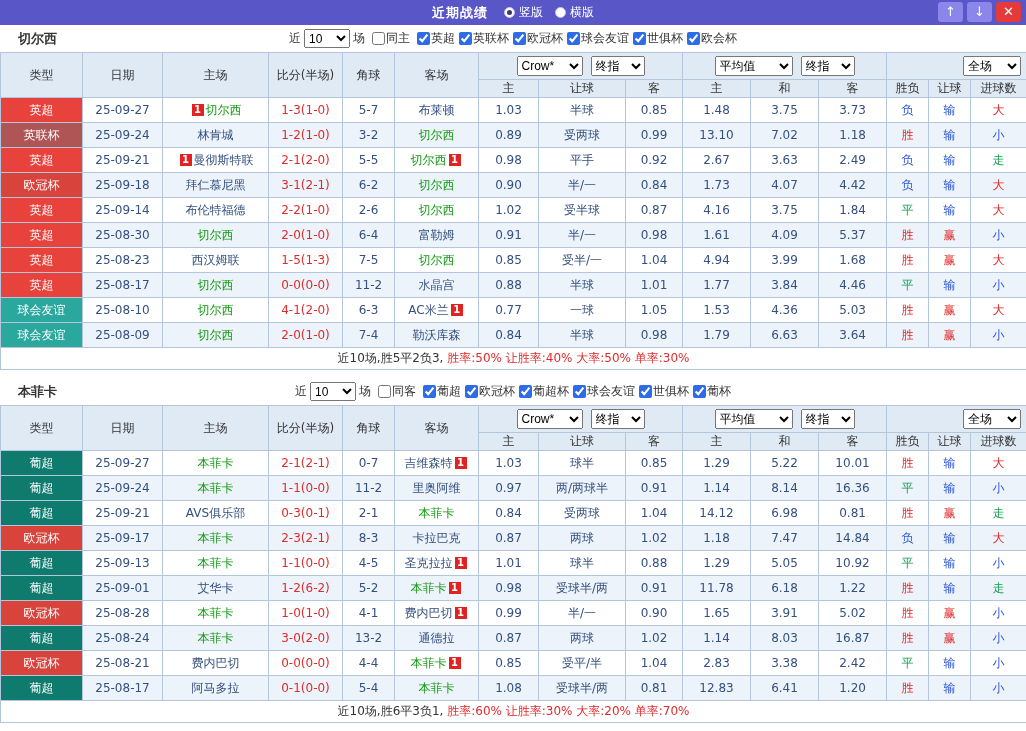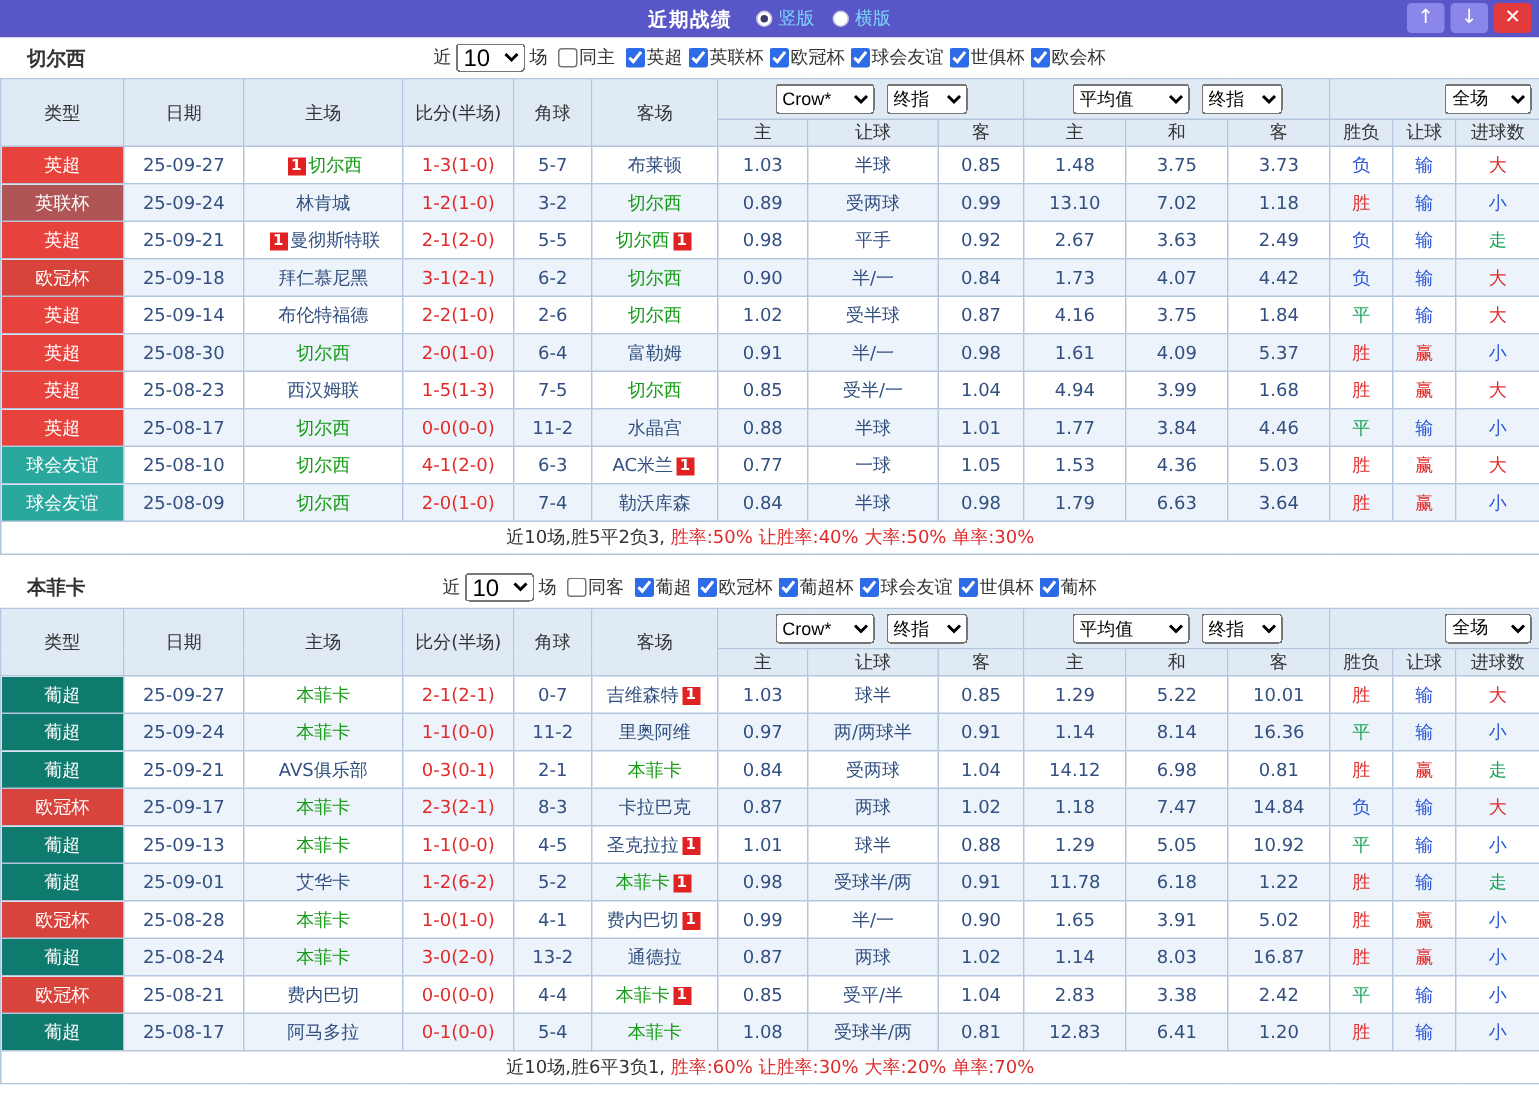--- a/index.html
+++ b/index.html
@@ -16,36 +16,36 @@
     height: 25px;
     background: #5956c8;
     position: relative;
     display: flex;
     align-items: center;
     justify-content: center;
   }
   .tb-group { display: flex; align-items: center; gap: 16px; }
   .tb-title { color: #fff; font-weight: 700; font-size: 13px; letter-spacing: 1px; }
   .tb-radios { display: flex; align-items: center; gap: 12px; }
-  .radio-opt { display: inline-flex; align-items: center; gap: 4px; color: #7dd3fc; cursor: pointer; }
+  .radio-opt { display: inline-flex; align-items: center; gap: 4px; color: #ffffff; cursor: pointer; }
   .rdot { width: 11px; height: 11px; border-radius: 50%; background: #fff; border: 1px solid #c2c2e2; position: relative; }
   .rdot.on::after { content:""; position:absolute; left:2px; top:2px; width:5px; height:5px; border-radius:50%; background:#3a3a6a; }
   .tb-buttons { position: absolute; right: 5px; top: 2px; display: flex; gap: 4px; }
   .tb-btn {
     width: 25px; height: 20px; border: 0; border-radius: 3px;
     background: #8a86ea; color: #fff; font-size: 13px; line-height: 20px;
     text-align: center; cursor: pointer; padding: 0;
     font-family: "DejaVu Sans", sans-serif;
   }
   .tb-btn.close { background: #e33b3b; font-weight: 700; }
   
   .section-top { position: relative; height: 27px; display: flex; align-items: center; justify-content: center; background: #fff; }
   .team-name { position: absolute; left: 18px; font-weight: 700; font-size: 13px; color: #333; }
   .filters { display: flex; align-items: center; gap: 3px; }
-  .filters select { height: 19px; font-size: 16px; }
+  .filters select { height: 19px; font-size: 12px; }
   .chk { display: inline-flex; align-items: center; gap: 1px; margin-left: 4px; cursor: pointer; color: #333; }
   .chk input { width: 13px; height: 13px; margin: 0; accent-color: #2e6be6; }
   
   table { border-collapse: collapse; table-layout: fixed; width: 1026px; }
   th, td { border: 1px solid #b3c6dd; text-align: center; padding: 0 1px; overflow: hidden; white-space: nowrap; }
   thead th { background: #e0eaf5; font-weight: 400; color: #333; }
   thead tr.hr1 th { height: 27px; }
   thead tr.hr2 th { height: 17px; }
   tbody td { height: 25px; }
   tbody tr:nth-child(even) { background: #edf3fa; }
@@ -60,21 +60,21 @@
     margin: 0 2px; vertical-align: 1px; text-align: center;
   }
   .hdr-selects { display: flex; justify-content: center; align-items: center; gap: 8px; }
   .hdr-selects select { height: 20px; font-size: 12px; }
   th.scope { text-align: right; padding-right: 5px; }
   th.scope select { height: 20px; font-size: 12px; }
   .sel-count { width: 46px; }
   .sel-crow { width: 66px; }
   .sel-final { width: 54px; }
   .sel-avg { width: 78px; }
-  .sel-scope { width: 58px; font-family: Liberation Mono, monospace; }
+  .sel-scope { width: 58px; }
   tfoot td { height: 22px; background: #fff; }
   .sum-prefix { color: #333; }
   .sum-stats { color: #e02b2b; }
   .gap { height: 8px; background: #fff; }
 </style>
 </head>
 <body>
 
 <div class="titlebar">
   <div class="tb-group">

